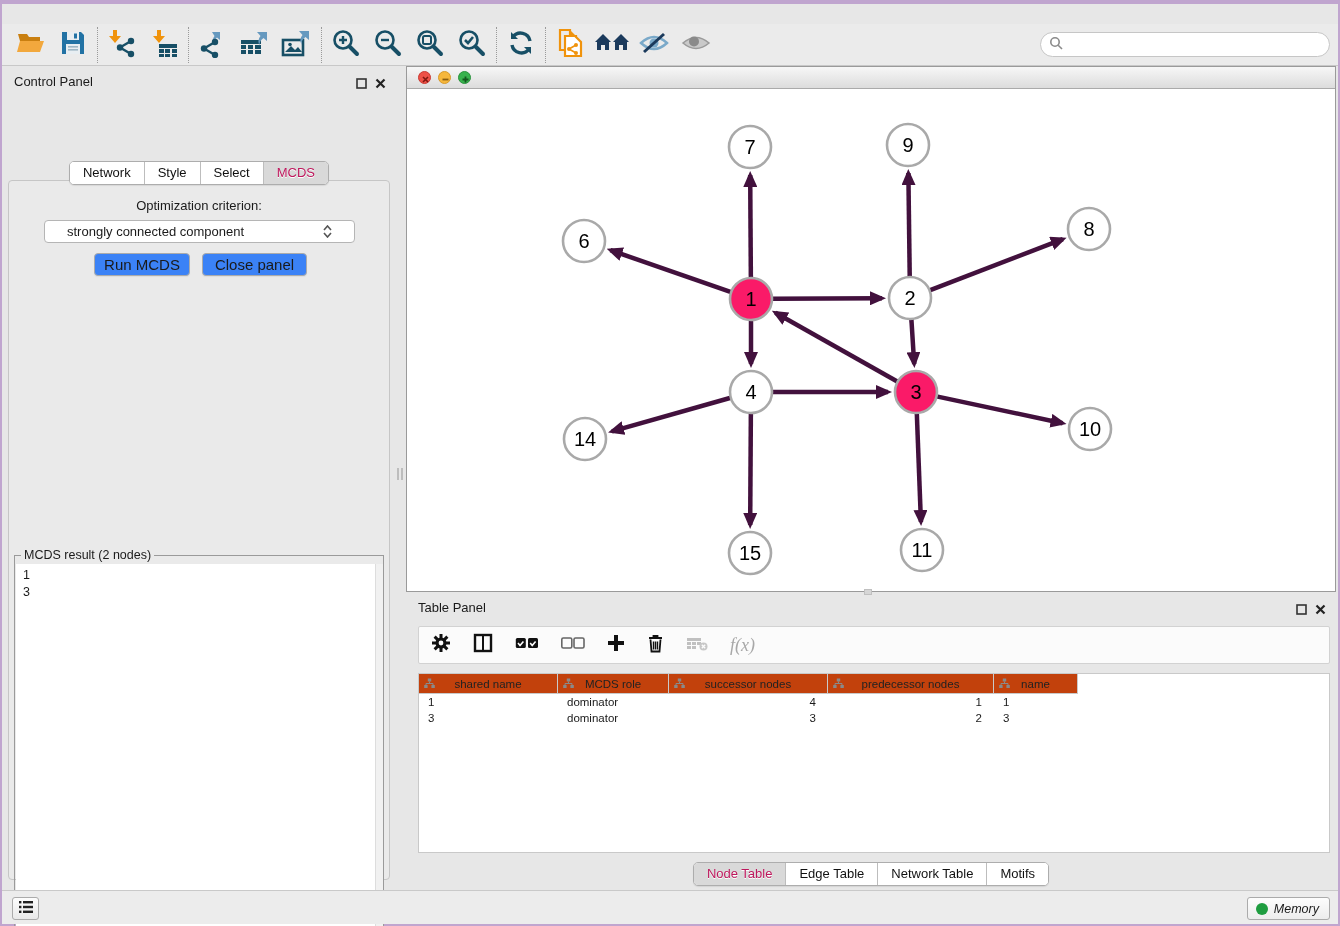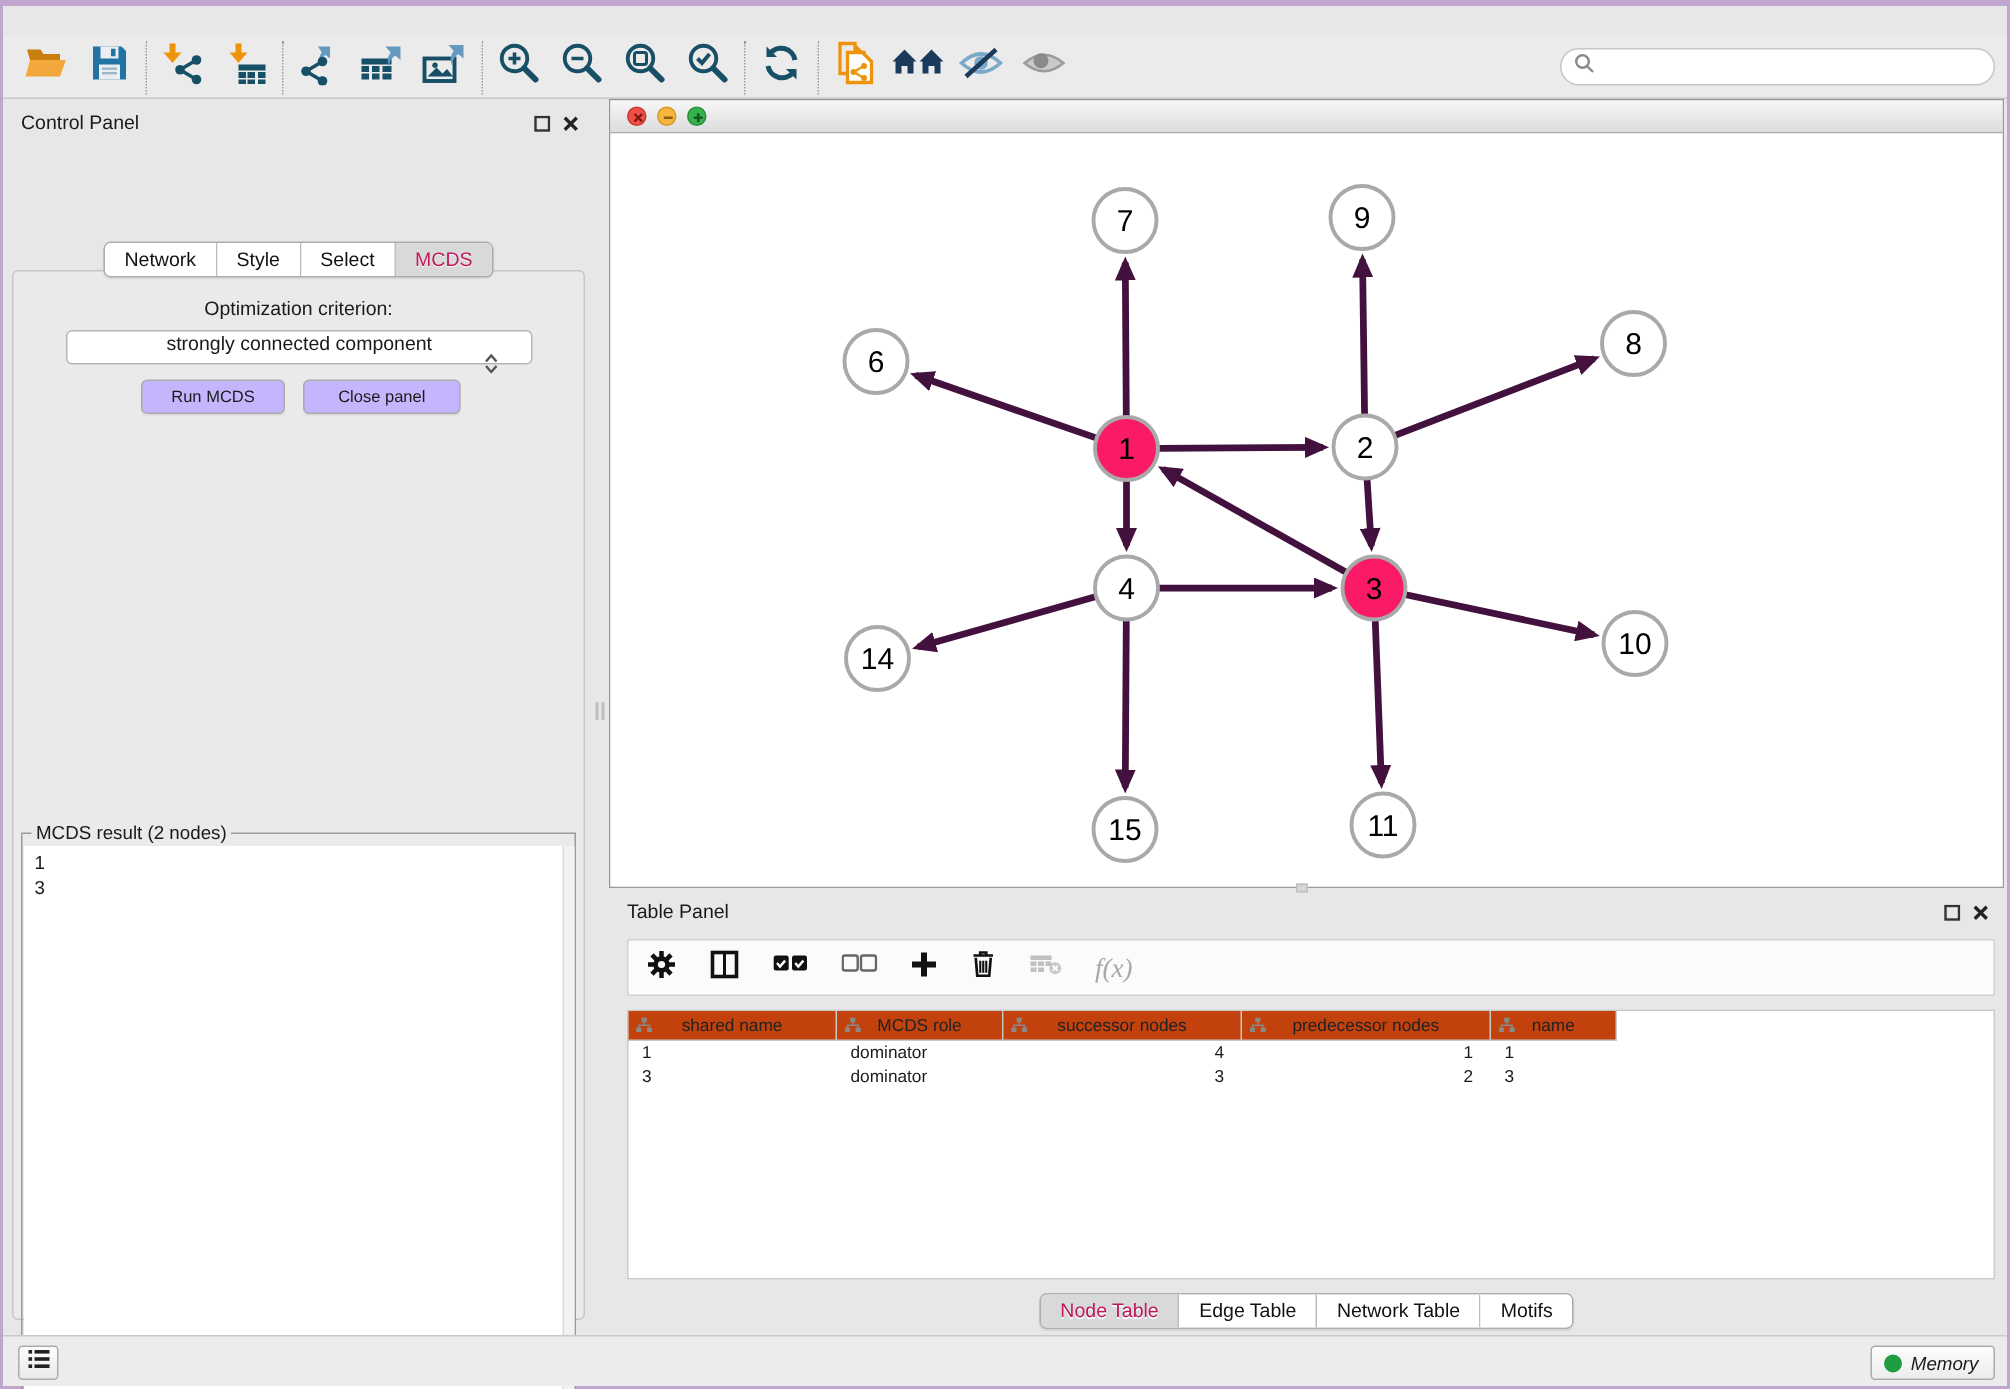--- a/index.html
+++ b/index.html
@@ -23,23 +23,23 @@
   .cpanel { position:absolute; left:0; top:64px; width:394px; height:816px; }
   .panel-title { position:absolute; left:12px; top:6px; font-size:13px; color:#1a1a1a; }
   .win-icons { position:absolute; right:10px; top:7px; display:flex; gap:8px; align-items:center; }
   .cp-body { position:absolute; left:6px; right:6px; top:112px; bottom:4px; background:#eaeaea; border:1px solid #c6c6c6; border-radius:4px; }
   .tabrow { position:absolute; left:0; right:0; top:93px; display:flex; justify-content:center; z-index:2; }
   .tabgroup { display:inline-flex; border:1px solid #adadad; border-radius:5px; overflow:hidden; background:#fff; box-shadow:0 1px 1px rgba(0,0,0,0.08); }
   .tab { padding:3px 13px 4px; font-size:13px; background:#fff; border-right:1px solid #bdbdbd; color:#111; white-space:nowrap; }
   .tab:last-child { border-right:none; }
   .tab.active { background:#d9d9d9; color:#be185d; text-shadow:0 1px 0 #fff; }
   .opt-label { position:absolute; left:0; right:0; top:130px; text-align:center; font-size:13px; }
-  .selectbox { position:absolute; left:42px; top:152px; width:311px; height:23px; background:#fff; border:1px solid #b5b5b5; border-radius:4px; display:flex; align-items:center; padding:0 22px; font-size:13px;flex-direction:column; }
+  .selectbox { position:absolute; left:42px; top:152px; width:311px; height:23px; background:#fff; border:1px solid #b5b5b5; border-radius:4px; display:flex; align-items:center; padding:0 22px; font-size:13px; }
   .selectbox .chev { margin-left:auto; display:flex; flex-direction:column; gap:1px; }
-  .btn { position:absolute; height:23px; background:#c4b5fd; border:1px solid #ababab; border-radius:4px; font-size:11px; display:flex; align-items:center; justify-content:center; box-shadow:0 1px 1px rgba(0,0,0,0.06); }
+  .btn { position:absolute; height:23px; background:#3b82f6; border:1px solid #ababab; border-radius:4px; font-size:15px; display:flex; align-items:center; justify-content:center; box-shadow:0 1px 1px rgba(0,0,0,0.06); }
   .fieldset { position:absolute; left:12px; top:487px; width:370px; height:382px; border:1px solid #9a9a9a; }
   .fieldset .legend { position:absolute; left:6px; top:-8px; background:#eaeaea; padding:0 3px; font-size:12.5px; }
   .fieldset .ta { position:absolute; left:1px; right:1px; top:8px; bottom:1px; background:#fff; font-size:12.5px; line-height:17px; padding:3px 0 0 7px; }
   .fieldset .sb { position:absolute; right:0; top:8px; bottom:1px; width:8px; background:#f1f1f1; border-left:1px solid #ddd; }
 
   
   .netwin { position:absolute; left:404px; top:62px; width:930px; height:526px; border:1px solid #9a9a9a; background:#fff; }
   .netwin .wtitle { position:absolute; left:0; right:0; top:0; height:22px; background:linear-gradient(#f7f7f7,#dcdcdc); border-bottom:1px solid #aaa; }
   .netwin .wtitle .t { position:absolute; left:0; right:0; top:3px; text-align:center; font-size:13px; color:#111; }
   .traffic { position:absolute; top:4px; width:13px; height:13px; border-radius:50%; }

